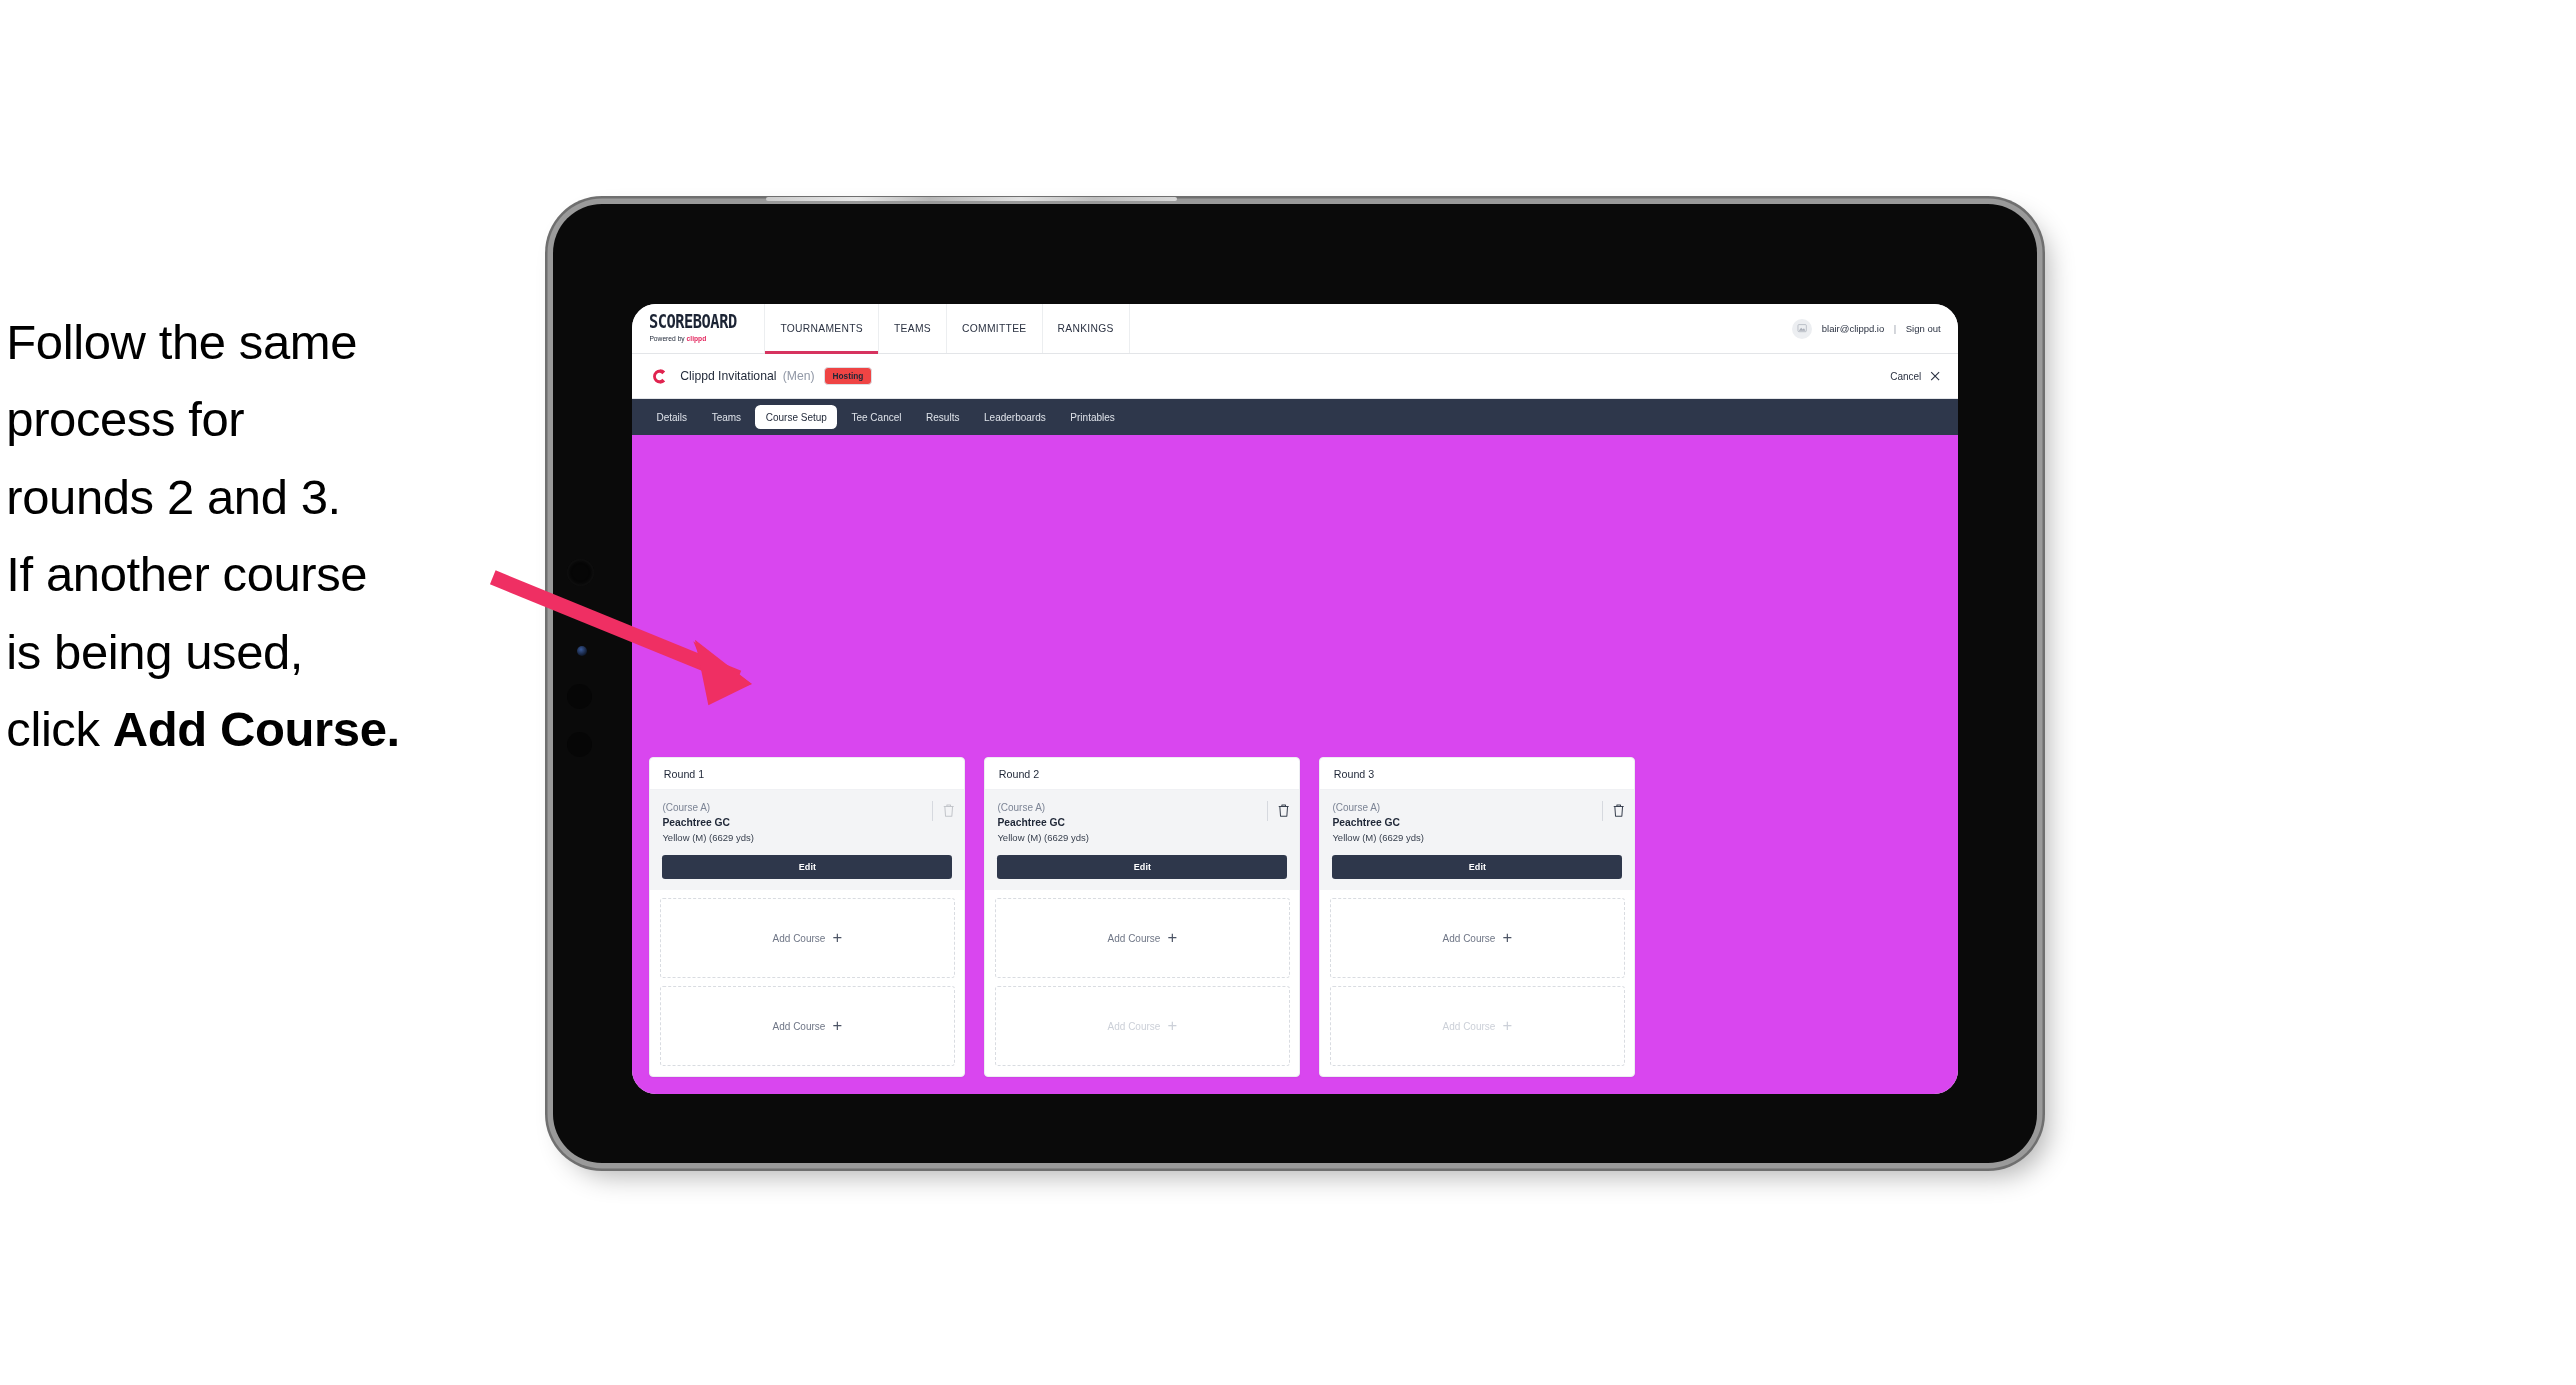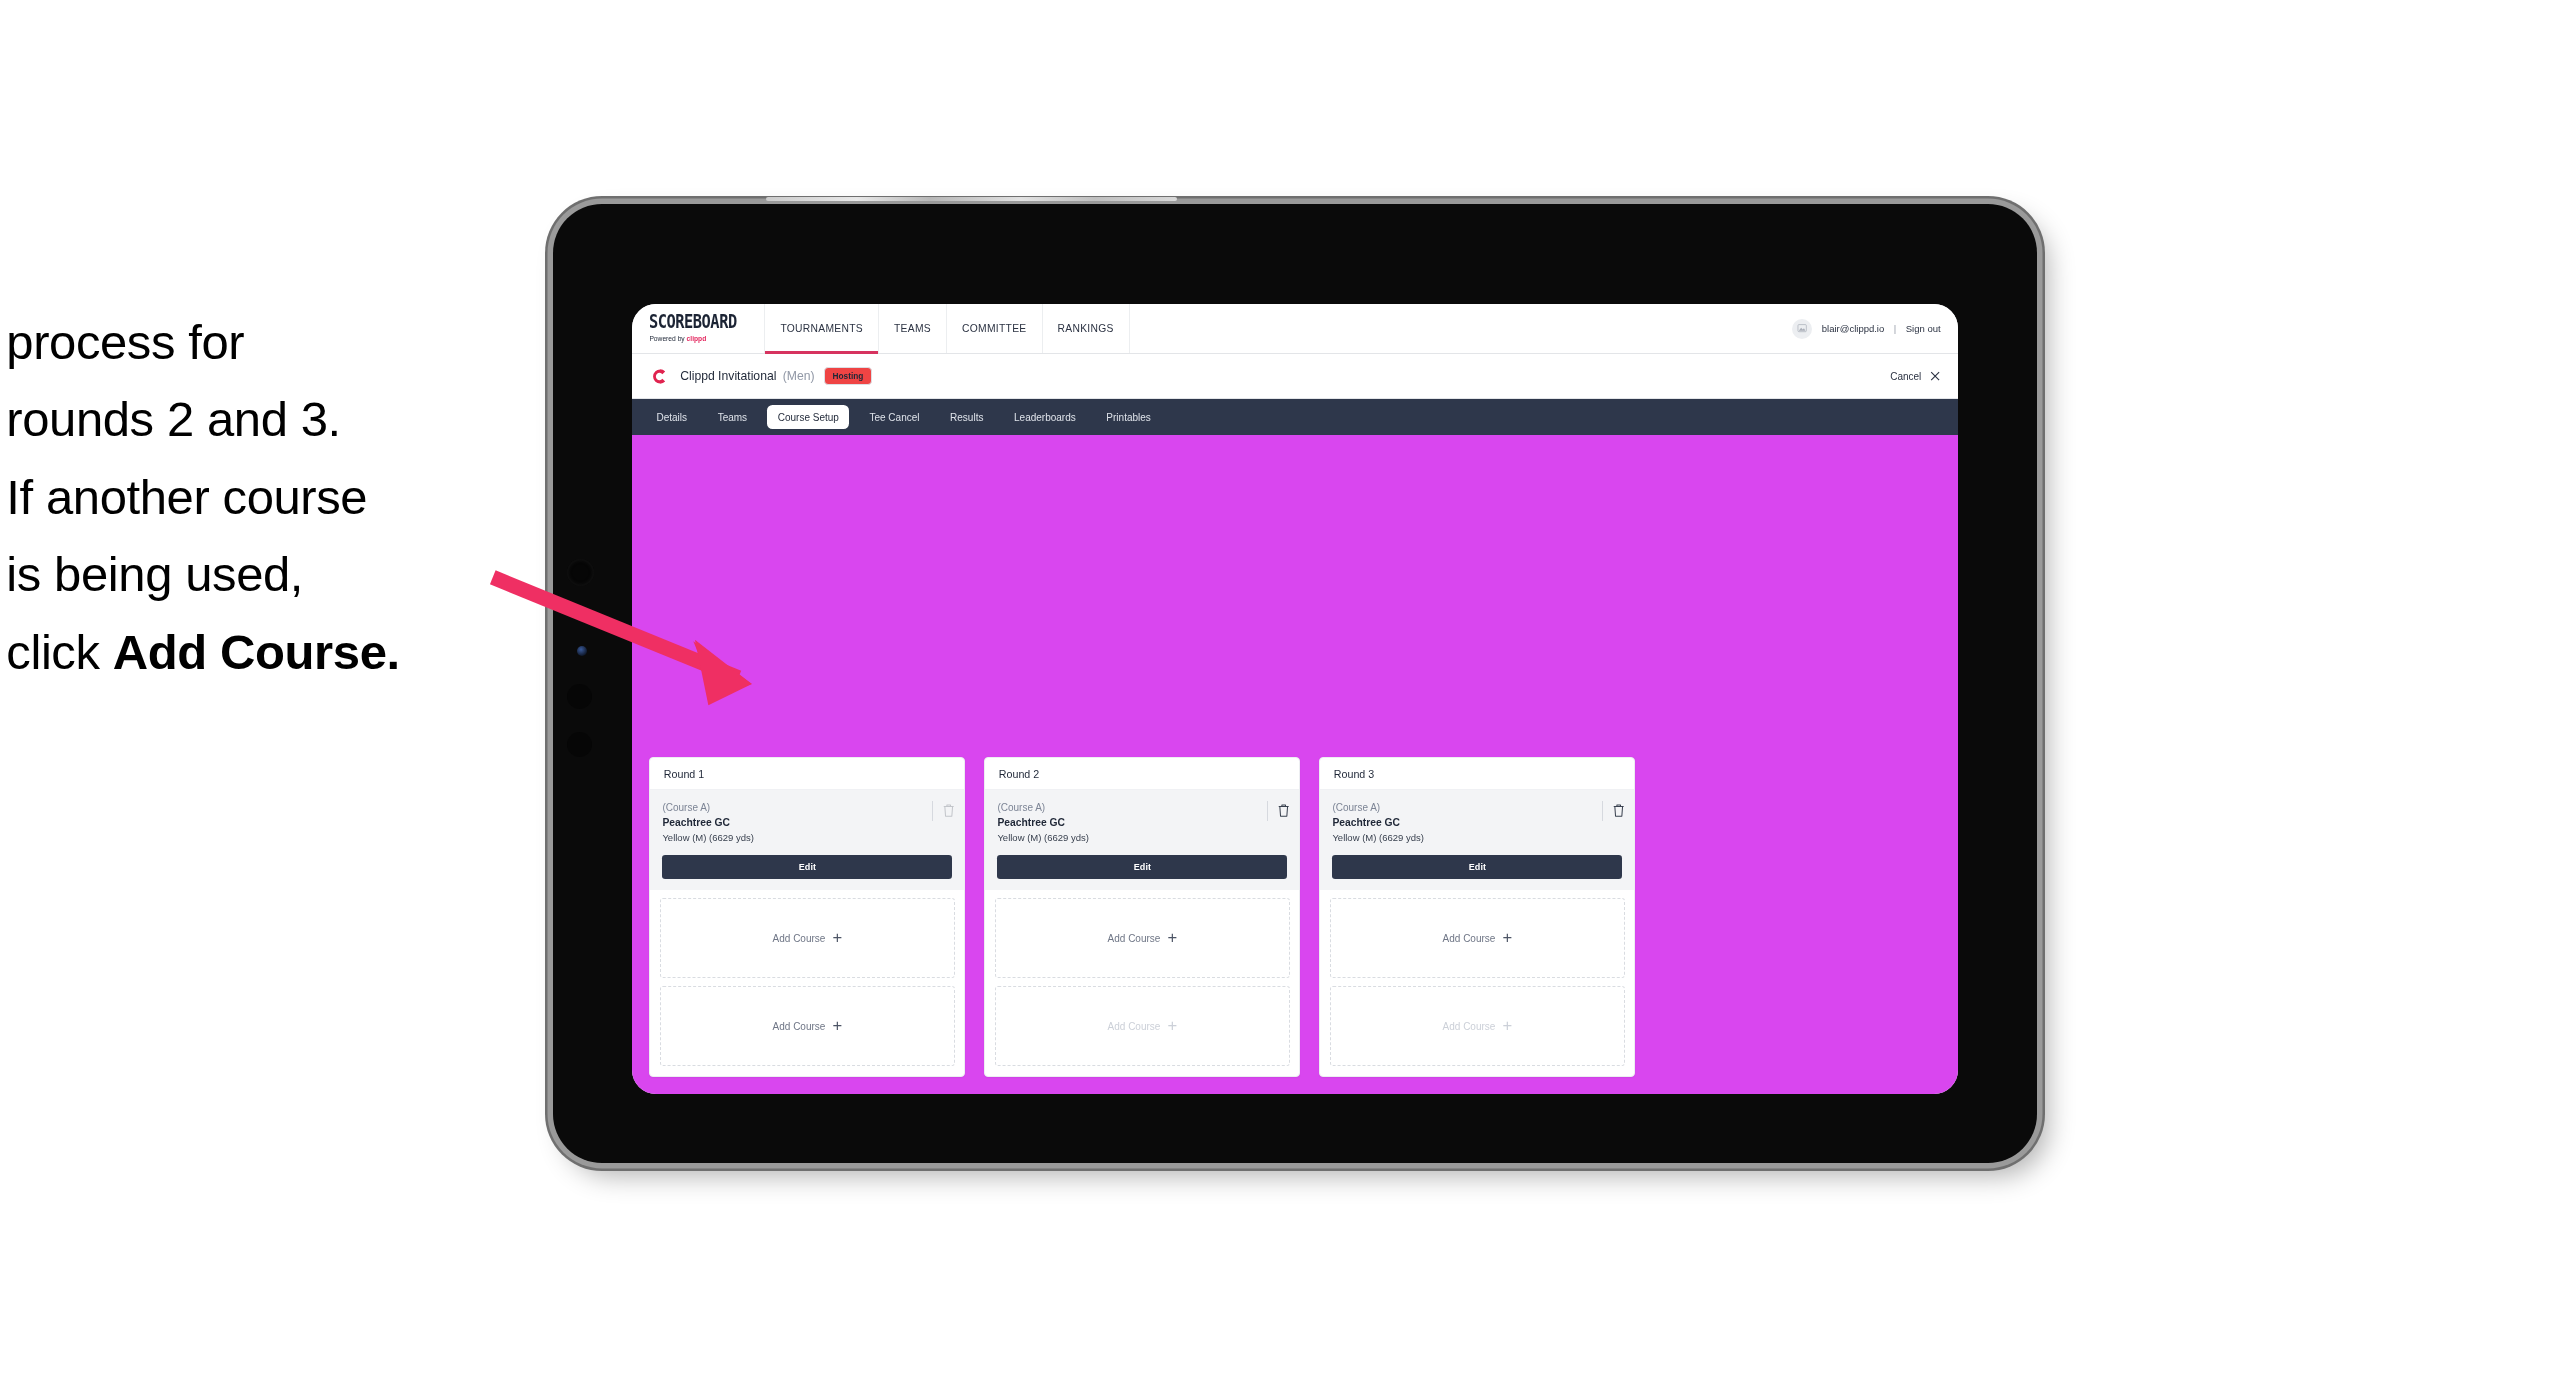--- a/index.html
+++ b/index.html
@@ -147,21 +147,21 @@
   #cancel-wrap{
     margin-left:auto;display:flex;align-items:center;gap:9px;
     cursor:pointer;
   }
   #cancel-label{font-size:10px;color:#2b3242;}
 
   
   #tabbar{
     height:36px;background:#2e374b;
     display:flex;align-items:center;
-    padding:0 14.2px;gap:10px;
+    padding:0 14.2px;gap:4px;
   }
   .tab{
     font-size:10px;color:#dfe3ea;
     padding:6.3px 10.3px;border-radius:5.5px;
     cursor:pointer;white-space:nowrap;
   }
   .tab.active{background:#ffffff;color:#1f2737;font-weight:400;}
 
   
   #content{
@@ -234,20 +234,21 @@
   
   #arrow-layer{
     position:absolute;left:0;top:0;width:2576px;height:1386px;
     pointer-events:none;
   }
 </style>
 </head>
 <body>
 
 <div id="caption">
+  <div>Follow the same</div>
   <div>process for</div>
   <div>rounds 2 and 3.</div>
   <div>If another course</div>
   <div>is being used,</div>
   <div><span>click </span><span class="strong">Add Course.</span></div>
 </div>
 
 <div id="device">
   <div id="device-top-edge"></div>
   <div class="sensor" id="cam1"></div>

